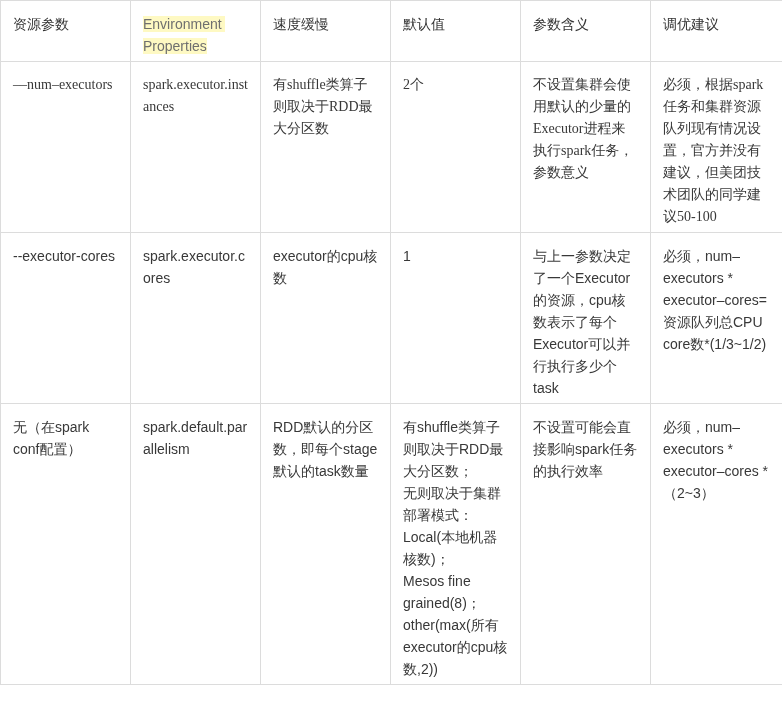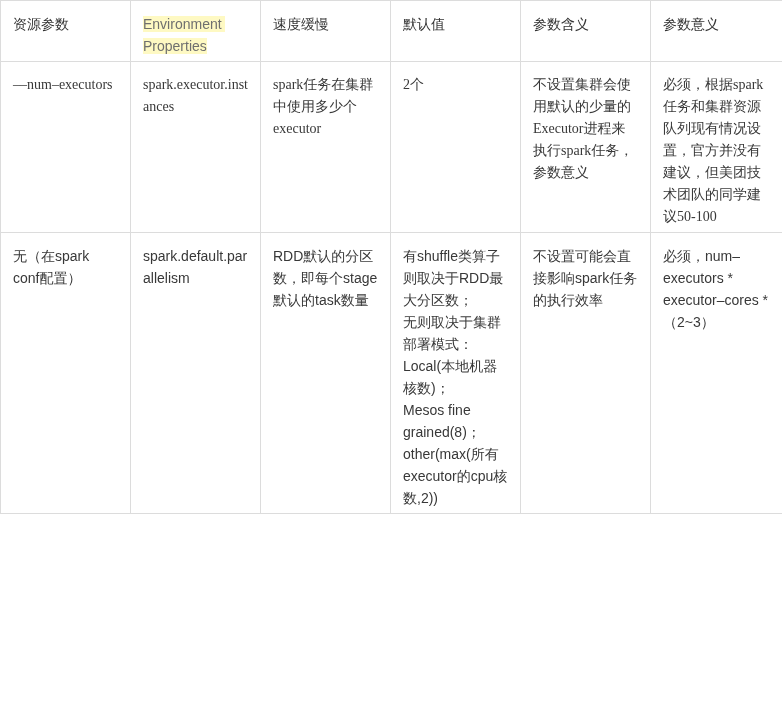--- a/index.html
+++ b/index.html
@@ -61,31 +61,39 @@
       <col style="width:130px">
       <col style="width:132px">
     </colgroup>
     <thead>
       <tr class="header-row">
         <th>资源参数</th>
         <th><span class="muted-header">Environment Properties</span></th>
         <th>速度缓慢</th>
         <th>默认值</th>
         <th>参数含义</th>
-        <th>参数意义</th>
+        <th>调优建议</th>
       </tr>
     </thead>
     <tbody>
       <tr class="row-1">
         <td>––num–executors</td>
         <td class="break-all">spark.executor.instances</td>
-        <td>spark任务在集群中使用多少个executor</td>
+        <td>有shuffle类算子则取决于RDD最大分区数</td>
         <td>2个</td>
         <td>不设置集群会使用默认的少量的Executor进程来执行spark任务，参数意义</td>
         <td>必须，根据spark任务和集群资源队列现有情况设置，官方并没有建议，但美团技术团队的同学建议50-100</td>
+      </tr>
+      <tr class="row-3">
+        <td>--executor-cores</td>
+        <td class="break-all">spark.executor.cores</td>
+        <td>executor的cpu核数</td>
+        <td>1</td>
+        <td>与上一参数决定了一个Executor的资源，cpu核数表示了每个Executor可以并行执行多少个task</td>
+        <td>必须，num–executors * executor–cores=资源队列总CPU core数*(1/3~1/2)</td>
       </tr>
       <tr class="row-4">
         <td>无（在spark conf配置）</td>
         <td class="break-all">spark.default.parallelism</td>
         <td>RDD默认的分区数，即每个stage默认的task数量</td>
         <td>有shuffle类算子则取决于RDD最大分区数；
 无则取决于集群部署模式：Local(本地机器核数)；
 Mesos fine grained(8)；
 other(max(所有executor的cpu核数,2))</td>
         <td>不设置可能会直接影响spark任务的执行效率</td>

